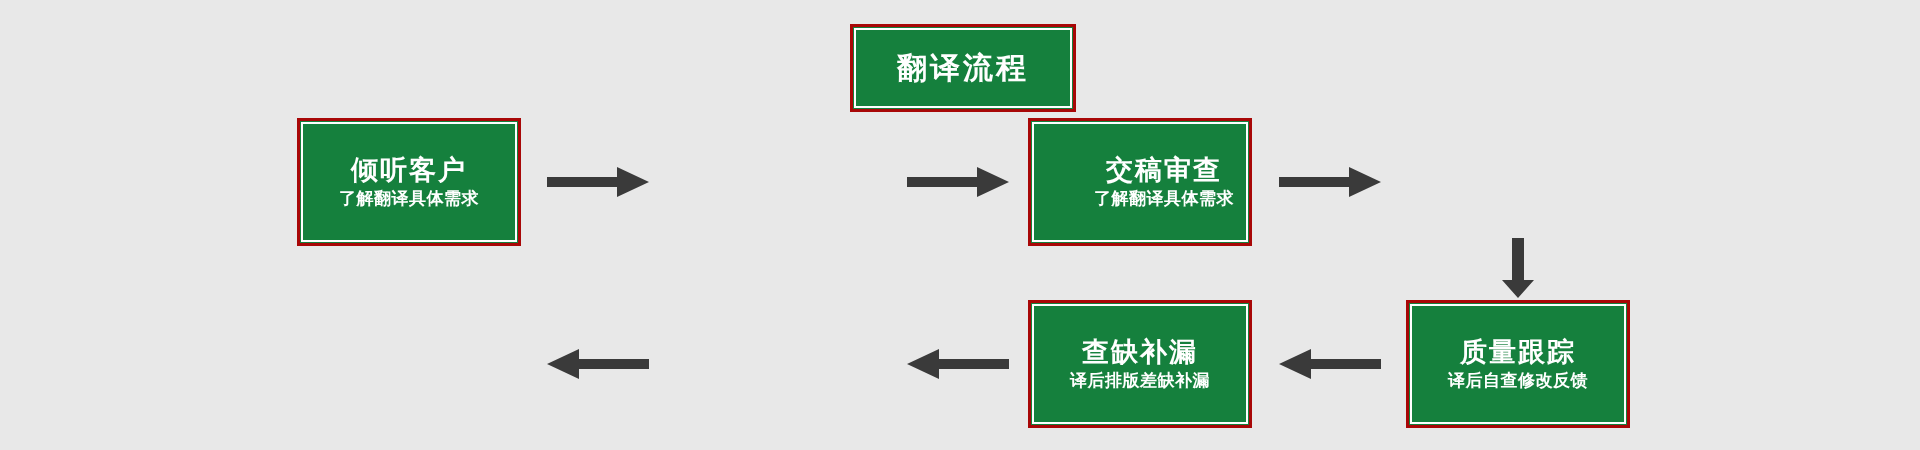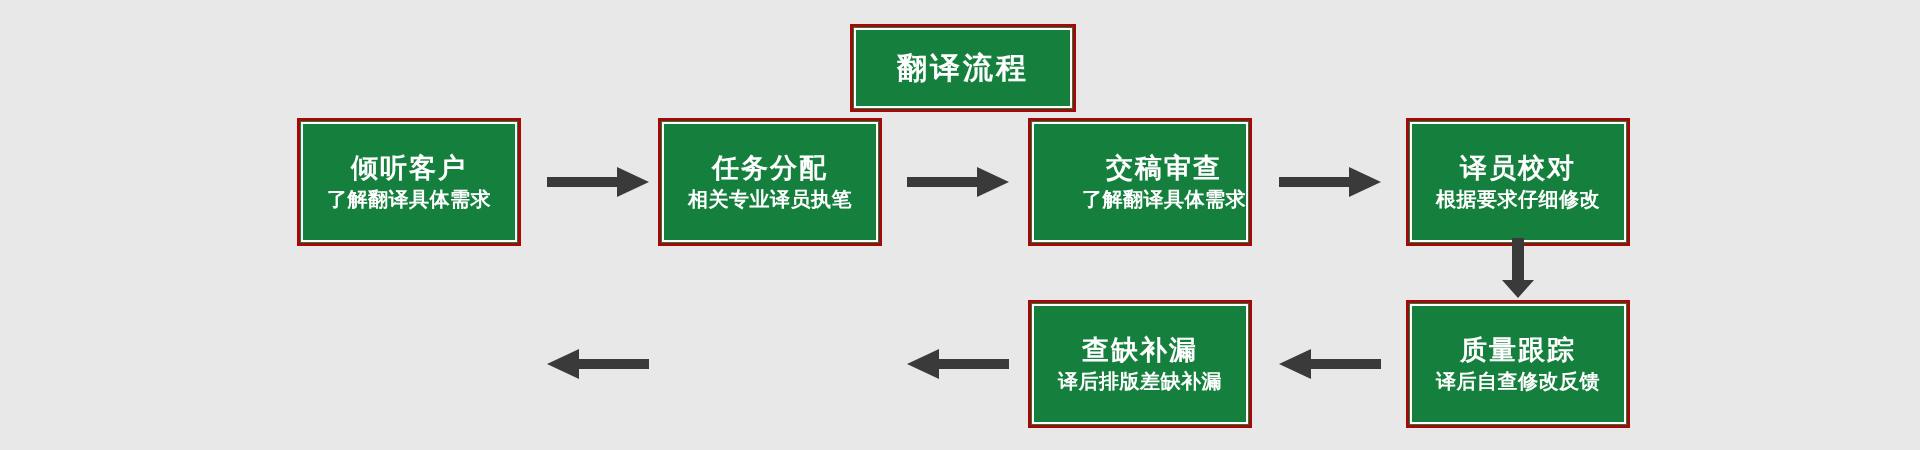--- a/index.html
+++ b/index.html
@@ -60,21 +60,21 @@
   
   .node.step {
     width: 224px;
     height: 128px;
   }
   .node.step .title {
     font-size: 27px;
     margin-bottom: 6px;
   }
   .node.step .subtitle {
-    font-size: 20px;
+    font-size: 17px;
     letter-spacing: 0.5px;
   }
 
   
   .pos-r1c1 { left: 297px;  top: 118px; }
   .pos-r1c2 { left: 658px;  top: 118px; }
   .pos-r1c3 { left: 1028px; top: 118px; padding-left: 48px; }
   .pos-r1c4 { left: 1406px; top: 118px; }
   
   .pos-r2c1 { left: 297px;  top: 300px; }
@@ -107,34 +107,26 @@
 
   <div class="node header-node">
     <span class="title">翻译流程</span>
   </div>
 
   <div class="node step pos-r1c1">
     <span class="title">倾听客户</span>
     <span class="subtitle">了解翻译具体需求</span>
   </div>
 
-  <div class="node step pos-r1c2">
-    <span class="title">任务分配</span>
-    <span class="subtitle">相关专业译员执笔</span>
-  </div>
 
   <div class="node step pos-r1c3">
     <span class="title">交稿审查</span>
     <span class="subtitle">了解翻译具体需求</span>
   </div>
 
-  <div class="node step pos-r1c4">
-    <span class="title">译员校对</span>
-    <span class="subtitle">根据要求仔细修改</span>
-  </div>
 
   <div class="node step pos-r2c4">
     <span class="title">质量跟踪</span>
     <span class="subtitle">译后自查修改反馈</span>
   </div>
 
   <div class="node step pos-r2c3">
     <span class="title">查缺补漏</span>
     <span class="subtitle">译后排版差缺补漏</span>
   </div>

